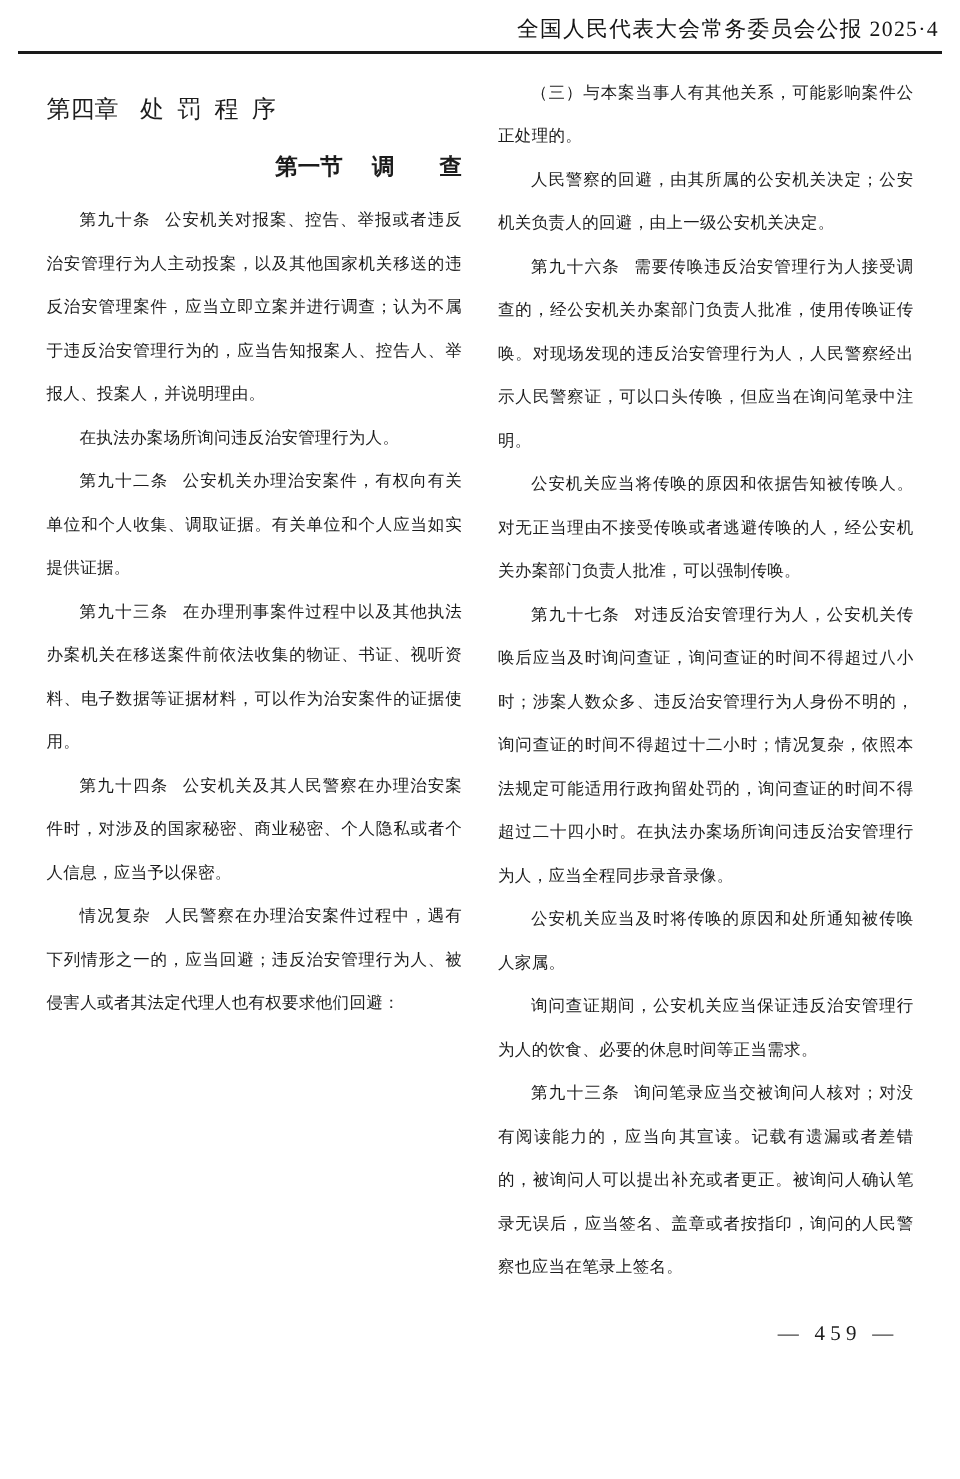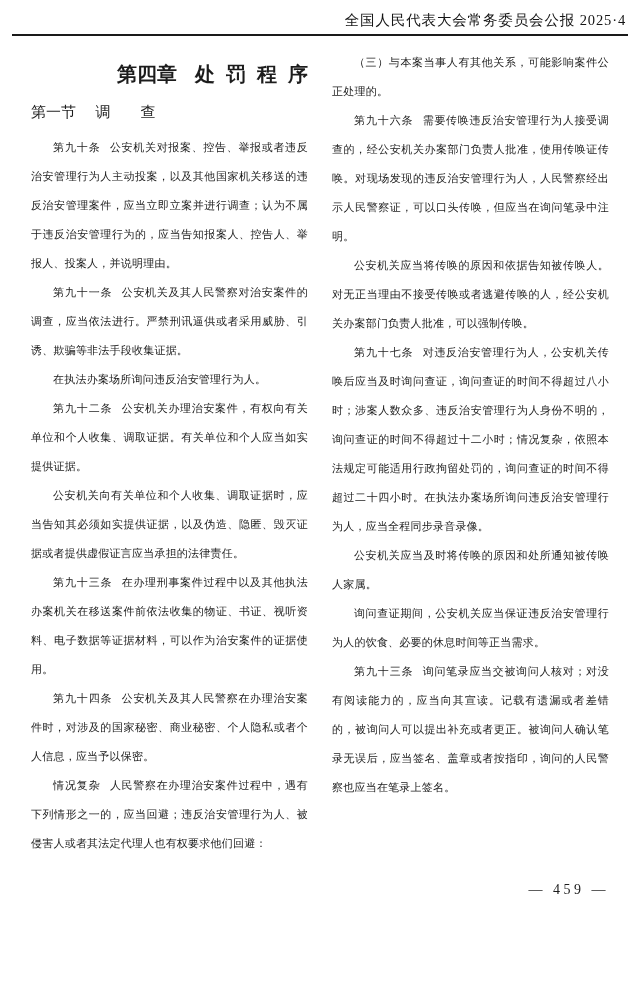--- a/index.html
+++ b/index.html
@@ -35,35 +35,35 @@
   .columns {
     display: flex;
     justify-content: space-between;
     padding: 12px 31px 0 31px;
   }
   .col {
     width: 277px;
   }
   .chapter-title {
     margin: 12px 0 0 0;
-    text-align: right;
-    font-size: 20px;
+    text-align: left;
+    font-size: 16px;
     line-height: 28px;
-    font-weight: bold;
+    font-weight: normal;
     font-family: "Liberation Sans", "DejaVu Sans", sans-serif;
     white-space: nowrap;
   }
   .chapter-label { margin-right: 0.9em; }
   .chapter-name { letter-spacing: 0.55em; margin-right: -0.55em; }
   .section-title {
     margin: 13px 0 10px 0;
-    text-align: left;
+    text-align: right;
     font-size: 15px;
     line-height: 22px;
-    font-weight: normal;
+    font-weight: bold;
     white-space: nowrap;
   }
   .section-label { margin-right: 1.3em; }
   .section-name { letter-spacing: 0; }
   .col p {
     margin: 0;
     font-size: 11px;
     line-height: 29px;
     text-align: justify;
     text-justify: inter-character;
@@ -71,21 +71,21 @@
     letter-spacing: 0.02em;
   }
   .art-num {
     font-weight: normal;
     font-family: "Liberation Sans", "DejaVu Sans", sans-serif;
     margin-right: 0.85em;
     letter-spacing: 0.04em;
   }
   .page-number {
     position: absolute;
-    right: 31px;
+    right: 41px;
     bottom: 16px;
     font-size: 14px;
     letter-spacing: 0.25em;
     color: #1c1c1c;
   }
 </style>
 </head>
 <body>
 
 <div class="page">
@@ -98,33 +98,32 @@
 
     <div class="col">
       <h1 class="chapter-title">
         <span class="chapter-label">第四章</span><span class="chapter-name">处罚程序</span>
       </h1>
       <h2 class="section-title">
         <span class="section-label">第一节</span><span class="section-name">调　　查</span>
       </h2>
       <div>
           <p><b class="art-num">第九十条</b>公安机关对报案、控告、举报或者违反治安管理行为人主动投案，以及其他国家机关移送的违反治安管理案件，应当立即立案并进行调查；认为不属于违反治安管理行为的，应当告知报案人、控告人、举报人、投案人，并说明理由。</p>
-          <p><b class="art-num">第九十一条</b>公安机关及其人民警察对治安案件的调查，应当依法进行。严禁刑讯逼供或者采用威胁、引诱、欺骗等非法手段收集证据。</p>
           <p>在执法办案场所询问违反治安管理行为人。</p>
           <p><b class="art-num">第九十二条</b>公安机关办理治安案件，有权向有关单位和个人收集、调取证据。有关单位和个人应当如实提供证据。</p>
-          <p>公安机关向有关单位和个人收集、调取证据时，应当告知其必须如实提供证据，以及伪造、隐匿、毁灭证据或者提供虚假证言应当承担的法律责任。</p>
           <p><b class="art-num">第九十三条</b>在办理刑事案件过程中以及其他执法办案机关在移送案件前依法收集的物证、书证、视听资料、电子数据等证据材料，可以作为治安案件的证据使用。</p>
           <p><b class="art-num">第九十四条</b>公安机关及其人民警察在办理治安案件时，对涉及的国家秘密、商业秘密、个人隐私或者个人信息，应当予以保密。</p>
           <p><b class="art-num">情况复杂</b>人民警察在办理治安案件过程中，遇有下列情形之一的，应当回避；违反治安管理行为人、被侵害人或者其法定代理人也有权要求他们回避：</p>
         </div>
     </div>
 
     <div class="col">
       <div>
           <p>（三）与本案当事人有其他关系，可能影响案件公正处理的。</p>
+          <p>人民警察的回避，由其所属的公安机关决定；公安机关负责人的回避，由上一级公安机关决定。</p>
           <p><b class="art-num">第九十六条</b>需要传唤违反治安管理行为人接受调查的，经公安机关办案部门负责人批准，使用传唤证传唤。对现场发现的违反治安管理行为人，人民警察经出示人民警察证，可以口头传唤，但应当在询问笔录中注明。</p>
           <p>公安机关应当将传唤的原因和依据告知被传唤人。对无正当理由不接受传唤或者逃避传唤的人，经公安机关办案部门负责人批准，可以强制传唤。</p>
           <p><b class="art-num">第九十七条</b>对违反治安管理行为人，公安机关传唤后应当及时询问查证，询问查证的时间不得超过八小时；涉案人数众多、违反治安管理行为人身份不明的，询问查证的时间不得超过十二小时；情况复杂，依照本法规定可能适用行政拘留处罚的，询问查证的时间不得超过二十四小时。在执法办案场所询问违反治安管理行为人，应当全程同步录音录像。</p>
           <p>公安机关应当及时将传唤的原因和处所通知被传唤人家属。</p>
           <p>询问查证期间，公安机关应当保证违反治安管理行为人的饮食、必要的休息时间等正当需求。</p>
           <p><b class="art-num">第九十三条</b>询问笔录应当交被询问人核对；对没有阅读能力的，应当向其宣读。记载有遗漏或者差错的，被询问人可以提出补充或者更正。被询问人确认笔录无误后，应当签名、盖章或者按指印，询问的人民警察也应当在笔录上签名。</p>
         </div>
     </div>
 
   </div>

